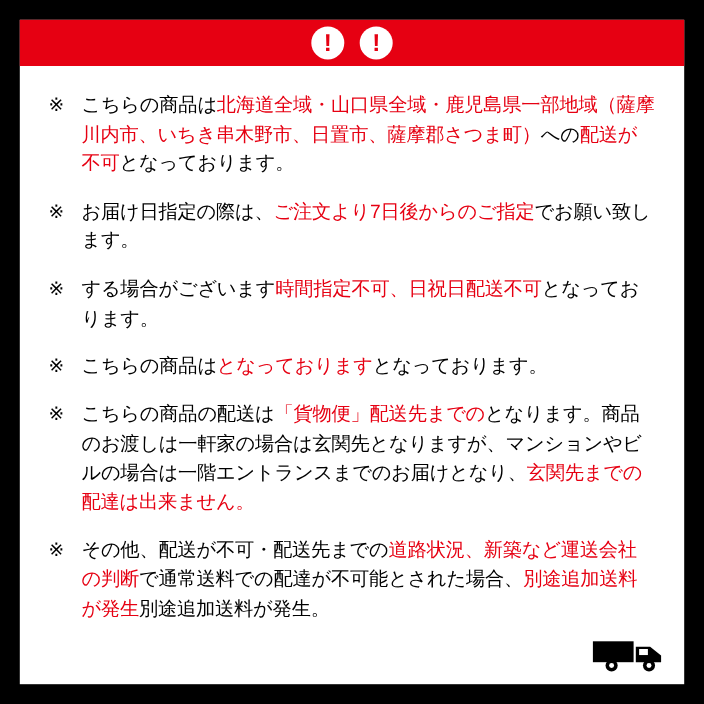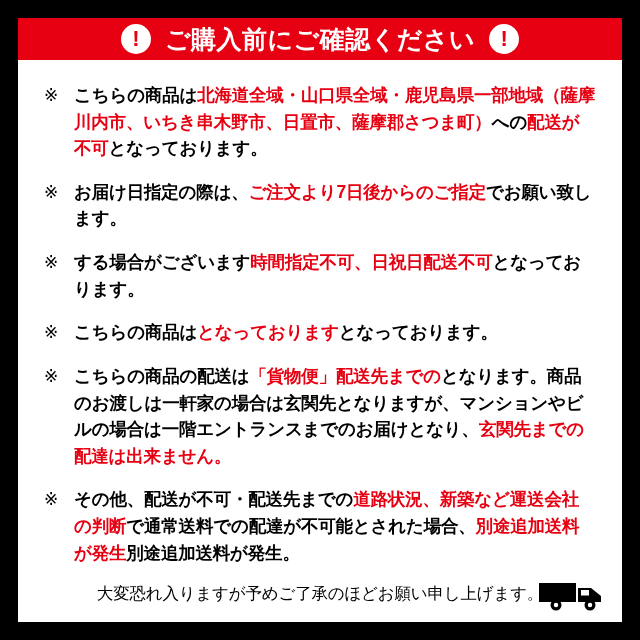--- a/index.html
+++ b/index.html
@@ -85,21 +85,21 @@
     font-size: 17px;
     color: #000;
     line-height: 1.52;
     padding-top: 1px;
   }
   .text {
     flex: 1;
     font-size: 17.5px;
     line-height: 1.52;
     color: #000000;
-    font-weight: bold;
+    font-weight: normal;
     letter-spacing: -0.2px;
   }
   .r {
     color: #e60012;
   }
   .footer-note {
     margin-top: 6px;
     font-size: 16.5px;
     color: #000;
     text-align: center;
@@ -116,21 +116,20 @@
   }
 </style>
 </head>
 <body>
 
 <div class="page">
   <div class="inner">
 
     <div class="header">
       <span class="excl">!</span>
-      <span class="header-title">ご購入前にご確認ください</span>
       <span class="excl">!</span>
     </div>
 
     <div class="body">
       <div id="items-container">
           <div class="item">
             <div class="mark">※</div>
             <div class="text"><span>こちらの商品は</span><span class="r">北海道全域・山口県全域・鹿児島県一部地域（薩摩川内市、いちき串木野市、日置市、薩摩郡さつま町）</span><span>への</span><span class="r">配送が不可</span><span>となっております。</span></div>
           </div>
           <div class="item">
@@ -147,21 +146,20 @@
           </div>
           <div class="item">
             <div class="mark">※</div>
             <div class="text"><span>こちらの商品の配送は</span><span class="r">「貨物便」配送先までの</span><span>となります。商品のお渡しは一軒家の場合は玄関先となりますが、マンションやビルの場合は一階エントランスまでのお届けとなり、</span><span class="r">玄関先までの配達は出来ません。</span></div>
           </div>
           <div class="item">
             <div class="mark">※</div>
             <div class="text"><span>その他、配送が不可・配送先までの</span><span class="r">道路状況、新築など運送会社の判断</span><span>で通常送料での配達が不可能とされた場合、</span><span class="r">別途追加送料が発生</span><span>別途追加送料が発生。</span></div>
           </div>
         </div>
-      <div class="footer-note">大変恐れ入りますが予めご了承のほどお願い申し上げます。</div>
     </div>
 
     <svg class="truck" viewBox="0 0 140 80" aria-hidden="true">
       <rect x="2" y="18" width="74" height="38" fill="#000"></rect>
       <path d="M80 28 L106 28 L126 44 L126 56 L80 56 Z" fill="#000"></path>
       <circle cx="36" cy="62" r="11" fill="#000"></circle>
       <circle cx="36" cy="62" r="4.5" fill="#fff"></circle>
       <circle cx="104" cy="62" r="11" fill="#000"></circle>
       <circle cx="104" cy="62" r="4.5" fill="#fff"></circle>
       <rect x="86" y="32" width="16" height="11" fill="#fff"></rect>

